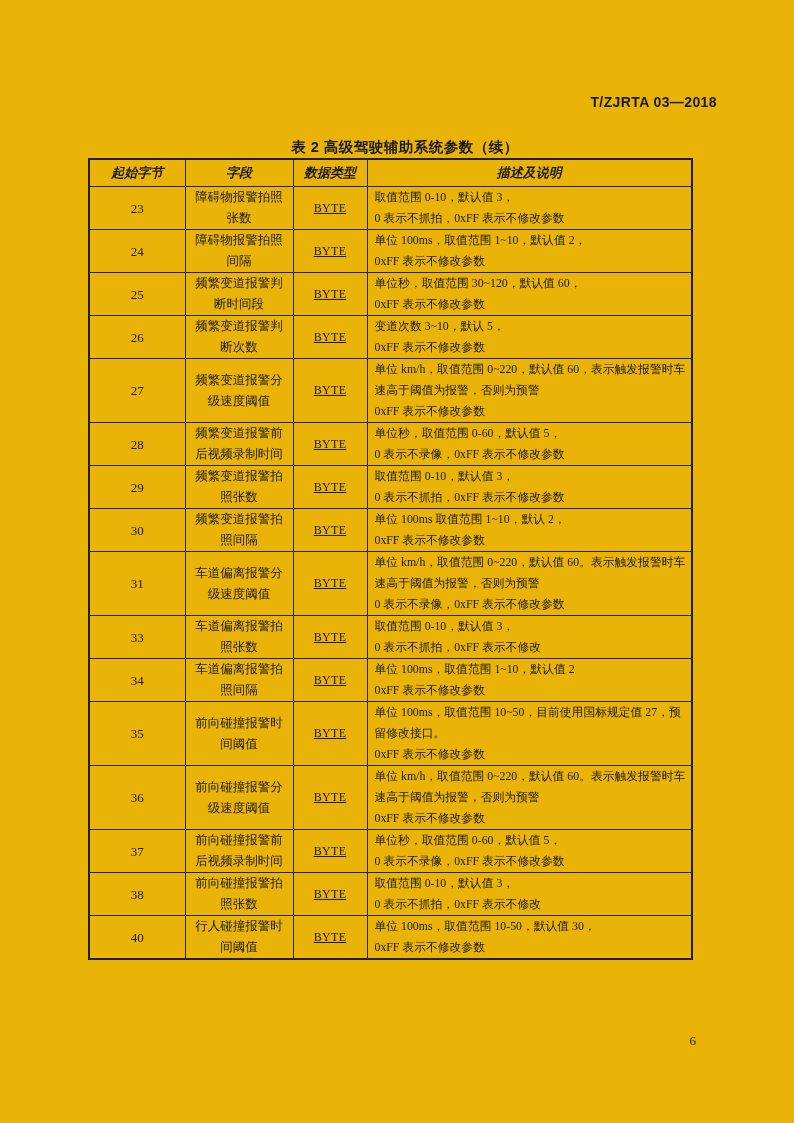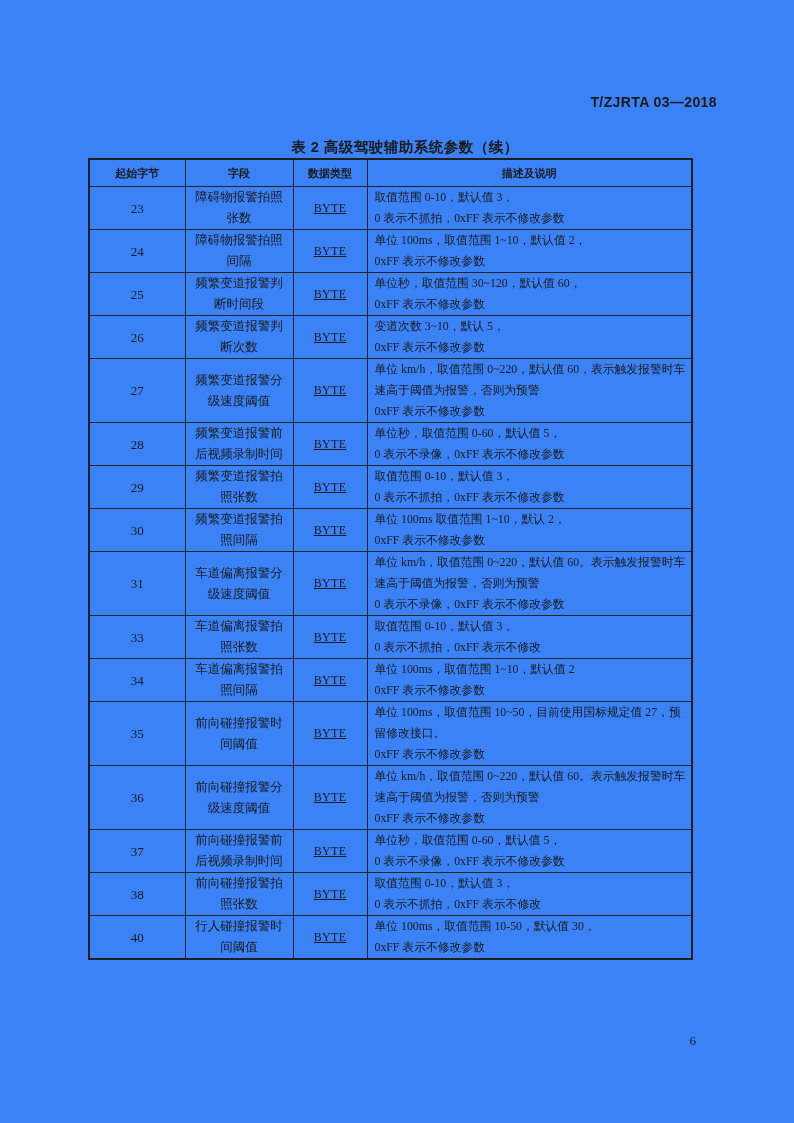--- a/index.html
+++ b/index.html
@@ -1,20 +1,20 @@
 <!DOCTYPE html>
 <html><head>
 <meta charset="utf-8">
 <style>
   html, body { margin: 0; padding: 0; background: #ffffff; }
   .page {
     position: relative;
     width: 794px;
     height: 1123px;
-    background: #3b82f6;
+    background: #eab308;
     font-family: "Liberation Serif", "DejaVu Serif", serif;
     color: #1a1a1a;
     overflow: hidden;
   }
   .doc-code {
     position: absolute;
     top: 94px;
     right: 77px;
     font-family: "Liberation Sans", "DejaVu Sans", sans-serif;
     font-weight: 700;
@@ -48,23 +48,24 @@
   col.w3 { width: 74px; }
   col.w4 { width: 325px; }
   th, td {
     border: 1px solid #232323;
     padding: 0;
     overflow: hidden;
   }
   th {
     height: 26px;
     font-family: "Liberation Sans", "DejaVu Sans", sans-serif;
-    font-size: 11px;
+    font-size: 13px;
     font-weight: 700;
     vertical-align: middle;
+    font-style: italic;
   }
   td {
     vertical-align: middle;
     text-align: center;
     line-height: 21px;
   }
   td.c1 { font-size: 13px; margin-top: 20px; }
   td.c2 { font-size: 12.5px; }
   td.c3 { font-size: 12px; letter-spacing: 0.3px; text-decoration: underline; }
   td.c4 {

